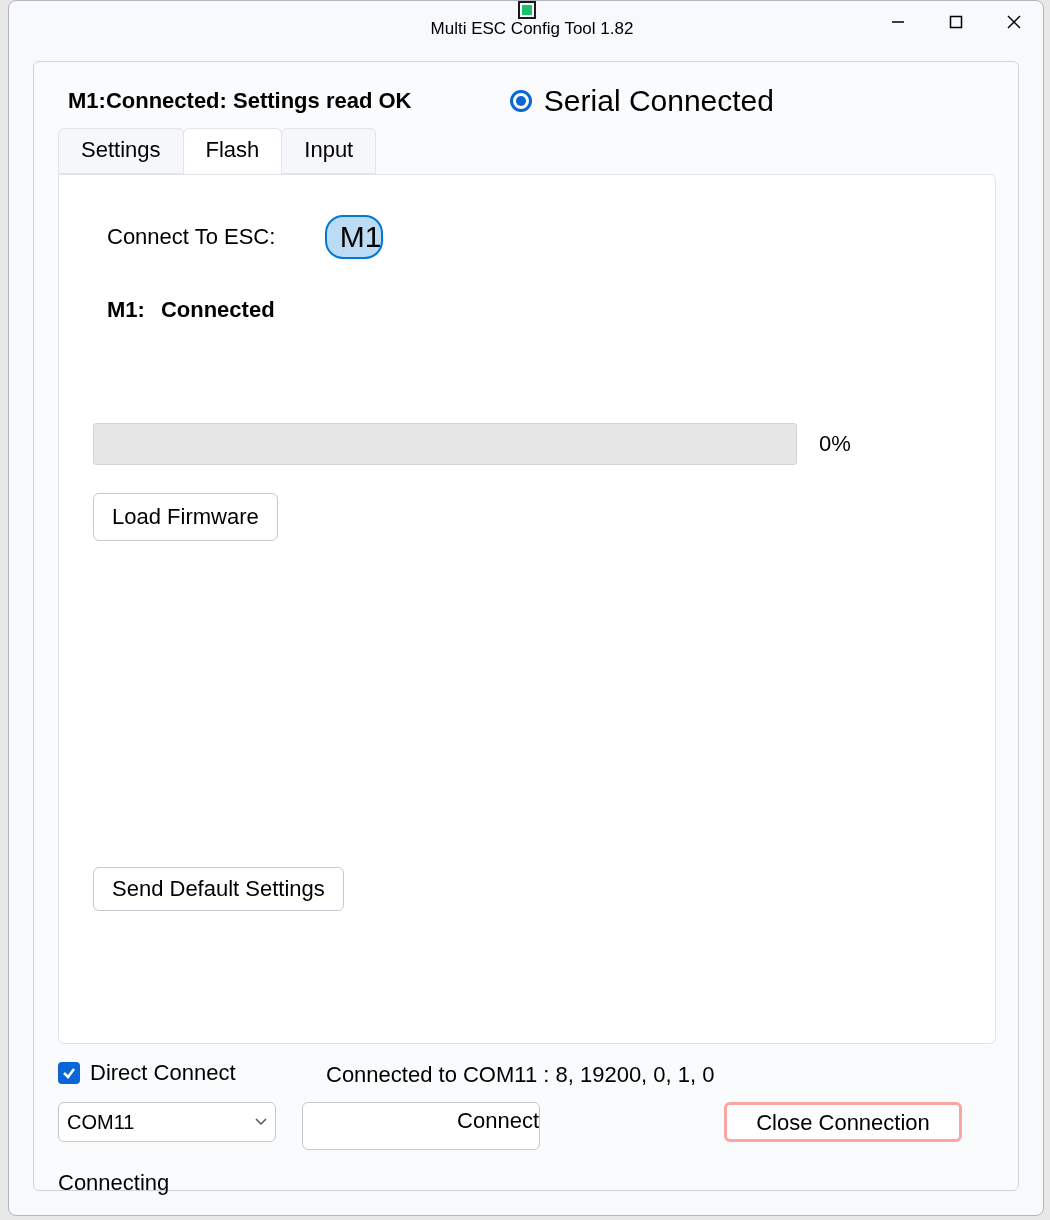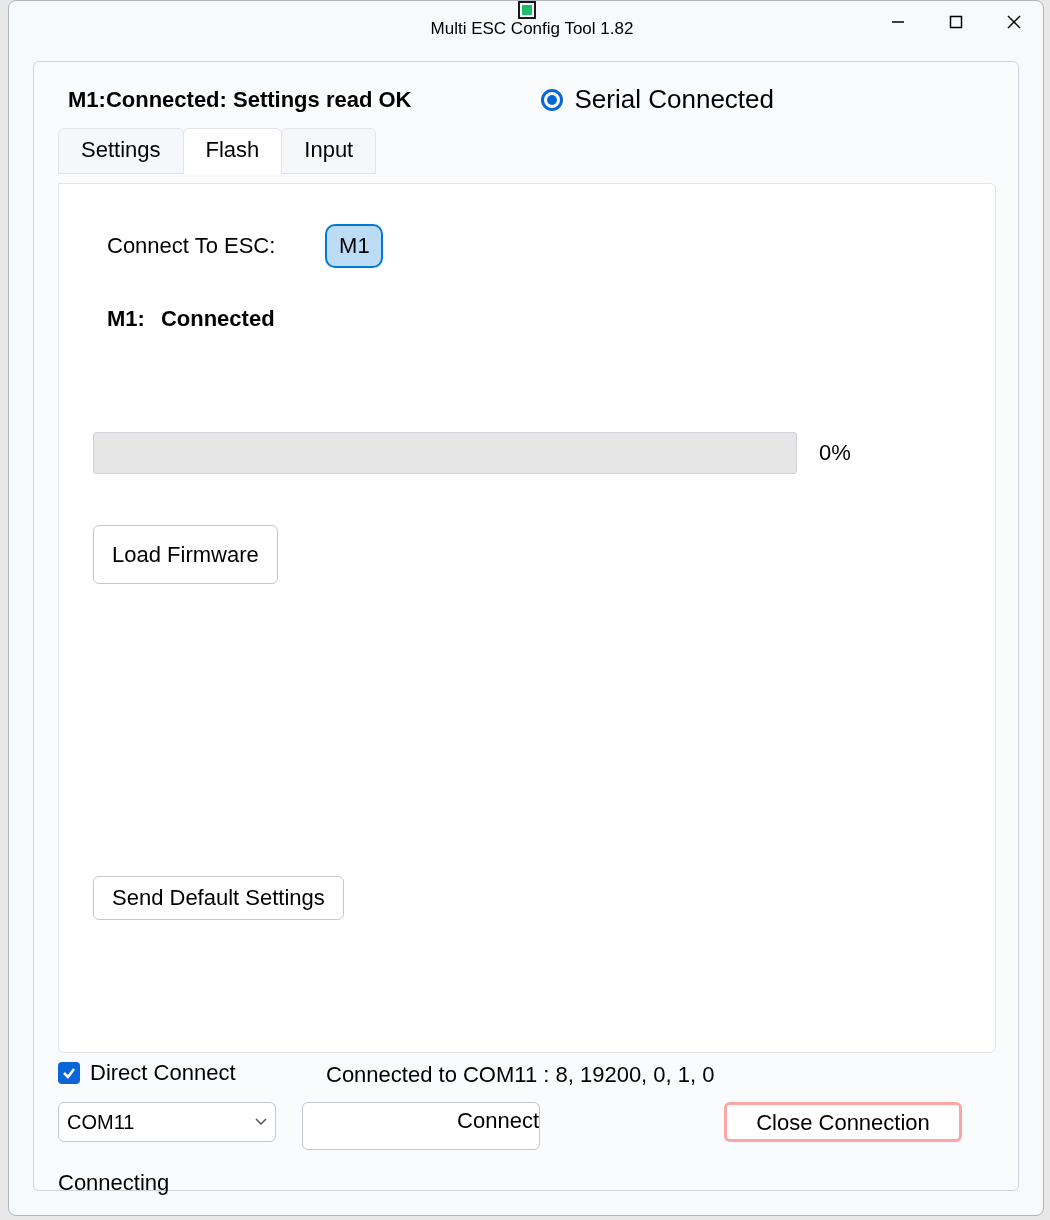--- a/index.html
+++ b/index.html
@@ -49,21 +49,21 @@
     border:1px solid #d0d4da;
     border-radius:6px;
   }
   .header-row {
     display:flex; align-items:center;
     padding:22px 24px 0 34px;
   }
   .status-title { font-weight:700; font-size:22px; }
   .serial-radio-wrap {
     display:flex; align-items:center; gap:12px;
-    margin-left:auto; margin-right:220px; font-size:26px;
+    margin-left:auto; margin-right:220px; font-size:30px;
   }
   .radio-out {
     width:22px; height:22px; border-radius:50%;
     border:3px solid #0a66d6; display:flex; align-items:center; justify-content:center;
   }
   .radio-dot { width:10px; height:10px; border-radius:50%; background:#0a66d6; }
   .tabs {
     position:absolute; left:24px; top:66px;
     display:flex; font-size:22px;
   }
@@ -77,31 +77,30 @@
     margin-right:-1px;
   }
   .tab.active { background:#fff; border-bottom:1px solid #fff; }
   .tab-content {
     position:absolute; left:24px; top:112px;
     width:938px; height:870px;
     background:#fff;
     border:1px solid #e1e4e9;
     border-radius:0 6px 6px 6px;
     border-top:1px solid #e1e4e9;
-    margin-top:9px;
   }
   .row-connect {
     position:absolute; left:48px; top:40px;
     display:flex; align-items:center; gap:50px; font-size:22px;
   }
   .m1-btn {
     width:58px; height:44px;
     background:#bcdcf6; border:2px solid #0078d4;
-    border-radius:10px;
-    font-size:22px; text-align:center; line-height:40px;
+    border-radius:18px;
+    font-size:30px; text-align:right; line-height:40px;
     cursor:pointer;
   }
   .row-status {
     position:absolute; left:48px; top:122px;
     font-size:22px; font-weight:700;
     display:flex; gap:16px;
   }
   .progress-wrap {
     position:absolute; left:34px; top:248px;
     display:flex; align-items:center; gap:22px;
@@ -112,21 +111,21 @@
     border:1px solid #d0d4da;
     border-radius:3px;
   }
   .progress-label { font-size:22px; }
   .btn {
     background:#fff; border:1px solid #c4c9d1;
     border-radius:6px;
     font-size:22px; font-family:inherit;
     padding:8px 18px; cursor:pointer;
   }
-  .btn-load { position:absolute; left:34px; top:341px; height:59px; }
+  .btn-load { position:absolute; left:34px; top:318px; height:48px; }
   .btn-send-default { position:absolute; left:34px; top:692px; height:44px; }
   .bottom-panel { position:absolute; left:24px; top:998px; width:938px; }
   .chk-row { display:flex; align-items:center; gap:10px; font-size:22px; }
   .checkbox {
     width:22px; height:22px; border-radius:4px;
     background:#0a66d6; display:flex; align-items:center; justify-content:center;
   }
   .info-text { position:absolute; left:268px; top:2px; font-size:22px; }
   .row2 { position:absolute; left:0; top:42px; width:938px; }
   .select {

